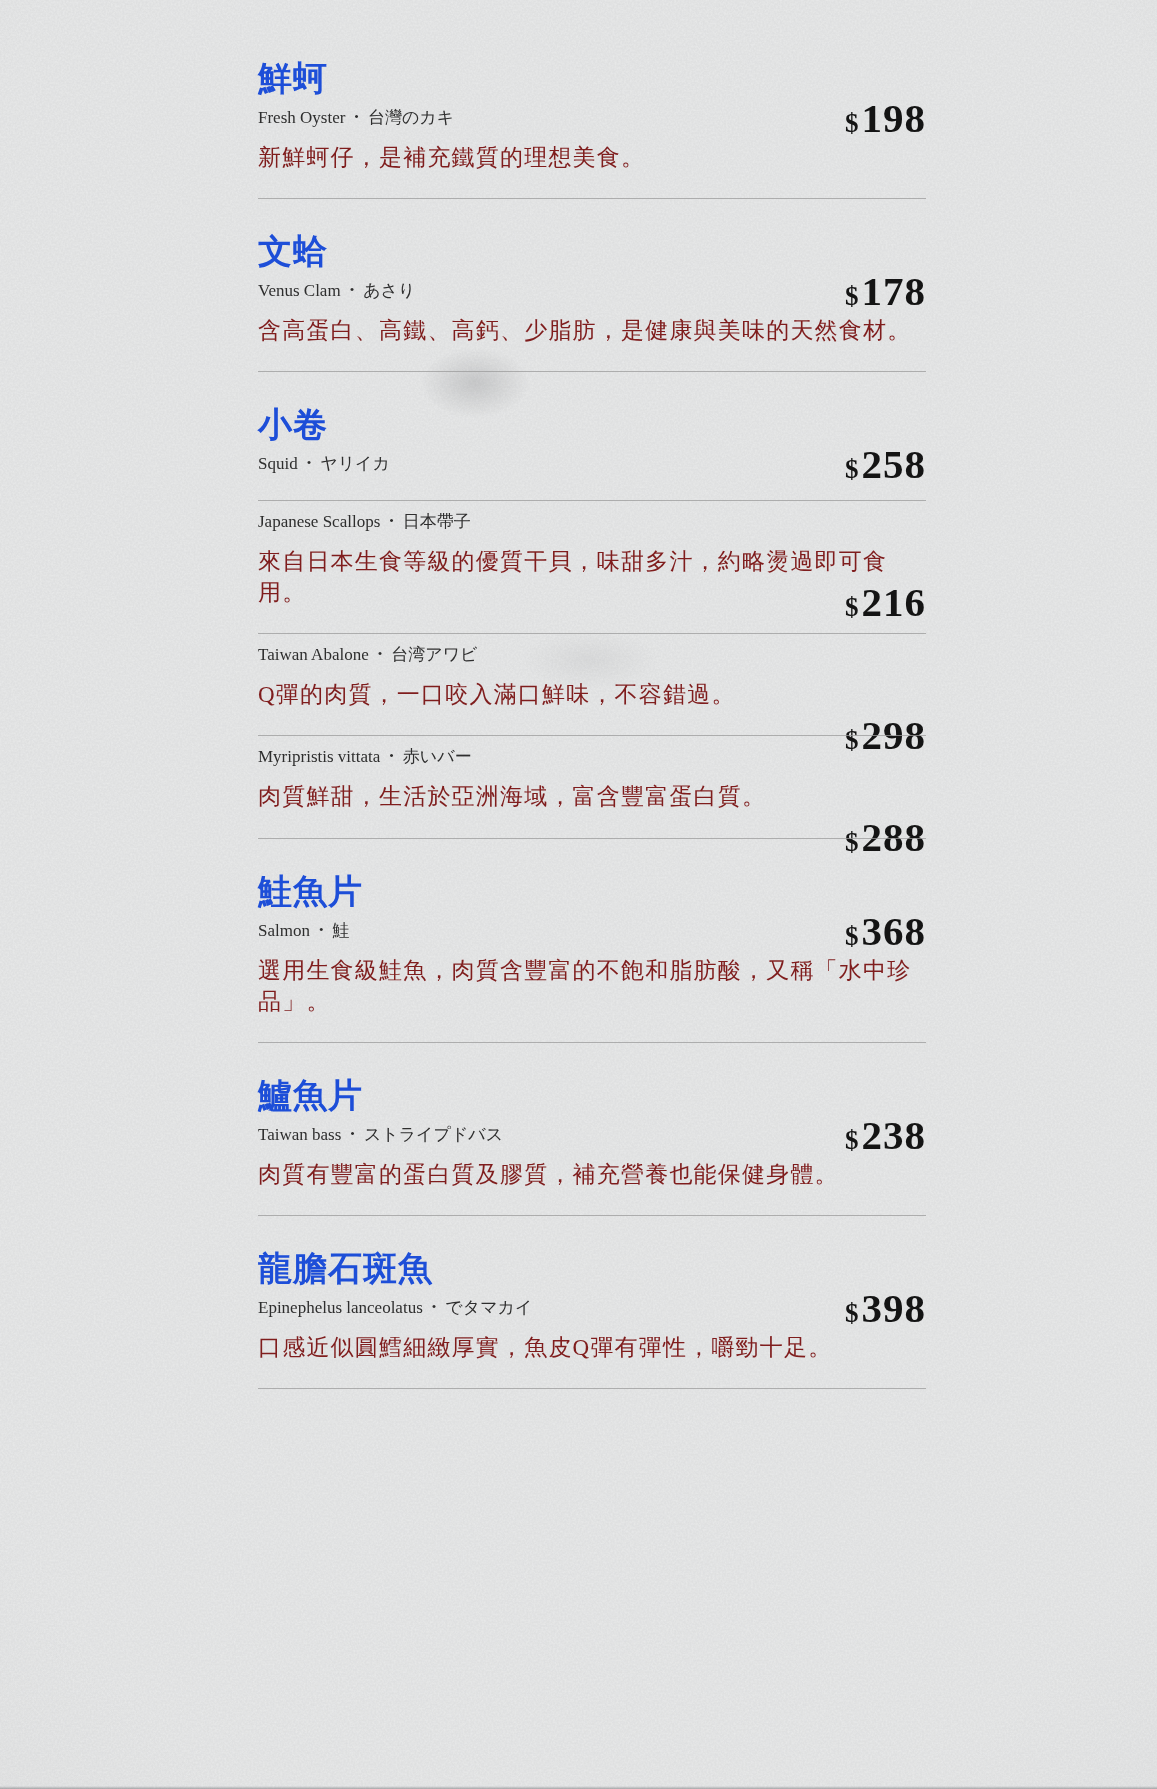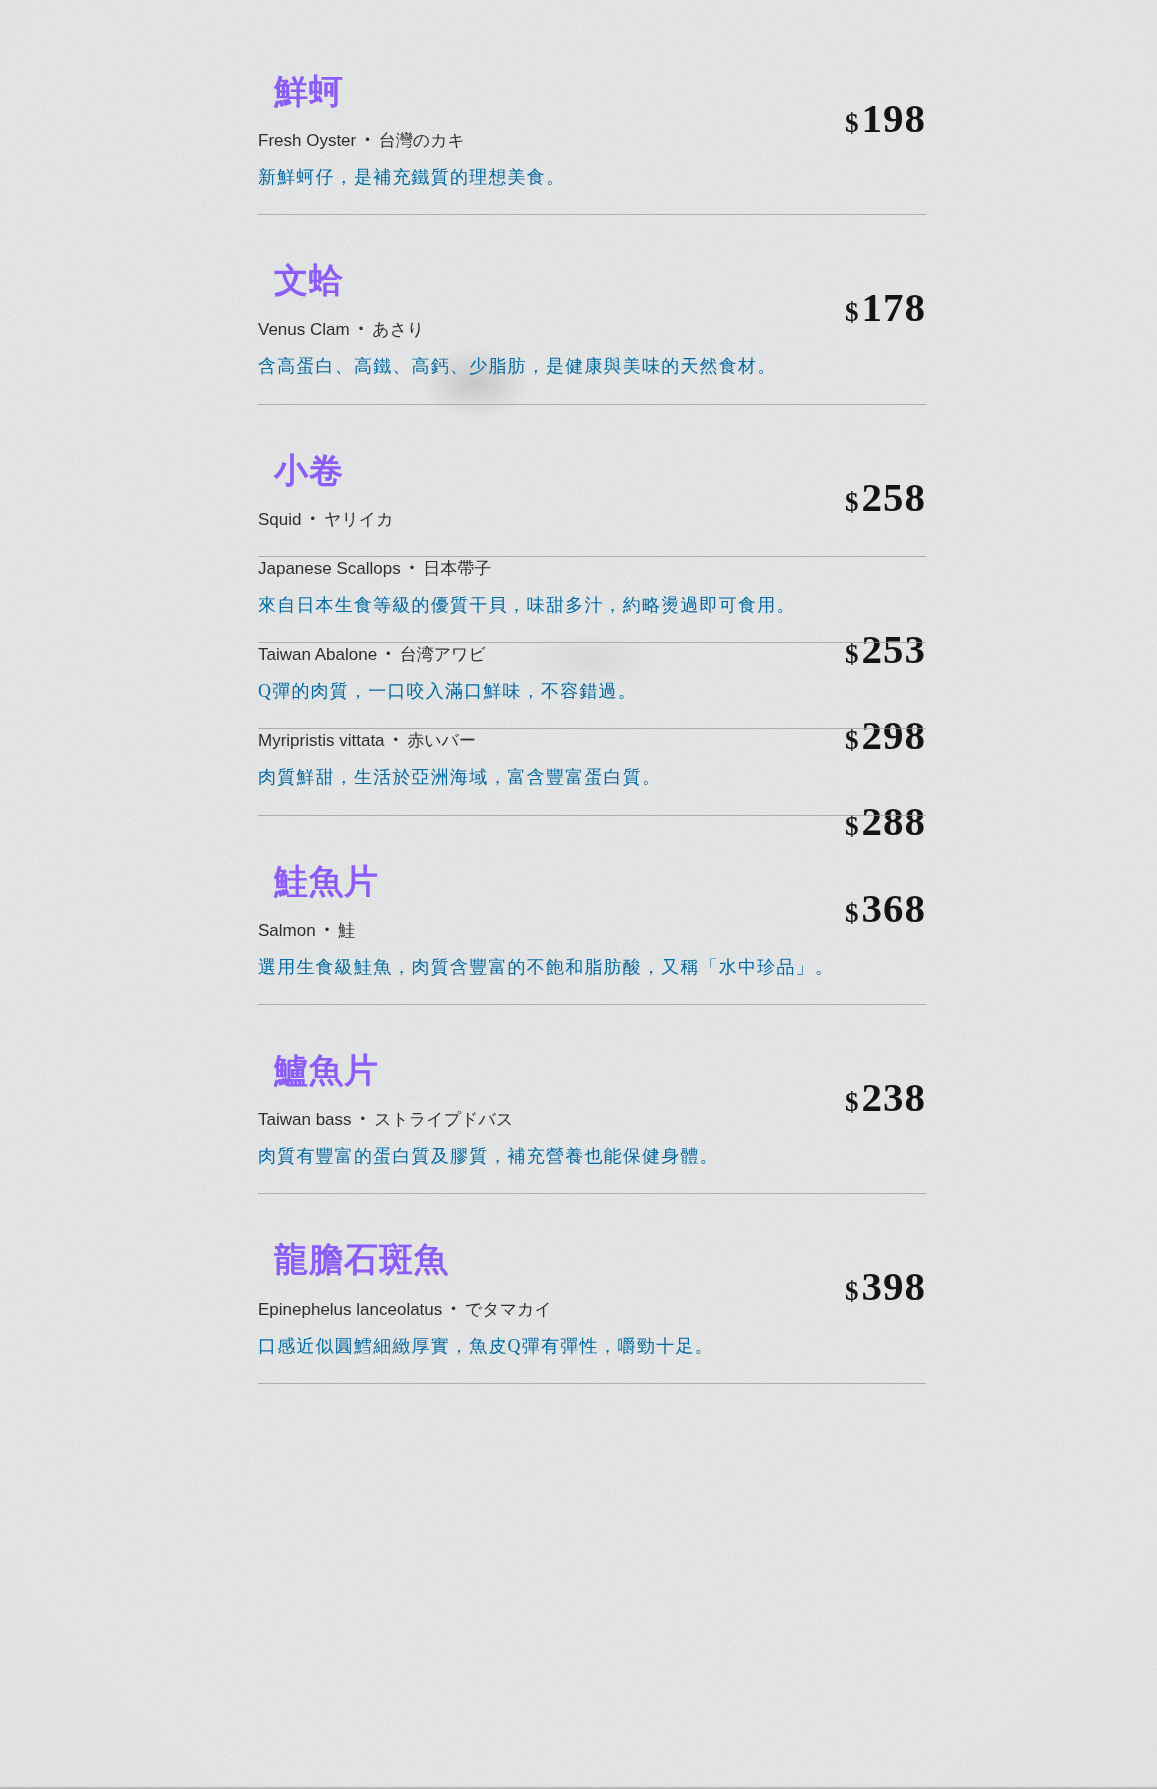--- a/index.html
+++ b/index.html
@@ -16,31 +16,31 @@
     background:radial-gradient(ellipse at 50% 50%, rgba(95,96,100,.22), rgba(95,96,100,0) 70%);filter:blur(1px);}
   .smudge-2{position:absolute;left:520px;top:630px;width:140px;height:60px;pointer-events:none;
     background:radial-gradient(ellipse at 50% 50%, rgba(95,96,100,.09), rgba(95,96,100,0) 70%);}
   .bottom-edge{position:absolute;left:0;bottom:0;width:100%;height:3px;
     background:linear-gradient(to bottom, rgba(90,92,96,0), rgba(90,92,96,.45));}
 
   .menu{position:absolute;left:258px;top:26px;width:668px;}
   .item{position:relative;}
   .item-head{display:flex;align-items:baseline;padding-top:33px;}
   .title{
-    margin:16px;font-size:34px;font-weight:700;letter-spacing:1px;line-height:1.12;
-    color:#8b5cf6;font-family:Liberation Mono, monospace;
+    margin:0;font-size:34px;font-weight:700;letter-spacing:1px;line-height:1.12;
+    color:#1d4ed8;font-family:Liberation Sans, sans-serif;
   }
   .note{font-size:20px;font-weight:700;margin-left:34px;color:#242424;letter-spacing:1px;}
   .note:empty{display:none;}
   .subtitle{
-    margin-top:0;font-family:Liberation Sans, sans-serif;
+    margin-top:9px;font-family:Liberation Serif, serif;
     font-size:17px;color:#2e2e2e;letter-spacing:0;
   }
   .subtitle .dot{display:inline-block;margin:0 9px;font-size:13px;vertical-align:2px;color:#2e2e2e;}
-  .desc{margin:13px 0 0 0;font-size:18px;color:#0369a1;letter-spacing:1.2px;line-height:1.35;}
+  .desc{margin:13px 0 0 0;font-size:23px;color:#7f1d1d;letter-spacing:1.2px;line-height:1.35;}
   .divider{margin-top:25px;height:1px;background:#9b9b9b;opacity:.75;}
   .price{
     position:absolute;right:0;top:72px;
     font-weight:700;font-size:41px;letter-spacing:1px;color:#141414;
     font-family:"Liberation Serif","DejaVu Serif",serif;line-height:1;
   }
   .price .currency{font-size:27px;margin-right:2px;}
 </style>
 </head>
 <body>
@@ -96,21 +96,21 @@
       <span class="currency">$</span><span>258</span>
     </div>
     <div class="subtitle">
       <span>Squid</span><span class="dot">•</span><span>ヤリイカ</span>
     </div>
     <div class="divider"></div>
   </div>
 
   <div class="item">
     <div class="price">
-      <span class="currency">$</span><span>253</span>
+      <span class="currency">$</span><span>216</span>
     </div>
     <div class="subtitle">
       <span>Japanese Scallops</span><span class="dot">•</span><span>日本帶子</span>
     </div>
     <p class="desc">來自日本生食等級的優質干貝，味甜多汁，約略燙過即可食用。</p>
     <div class="divider"></div>
   </div>
 
   <div class="item">
     <div class="price">

